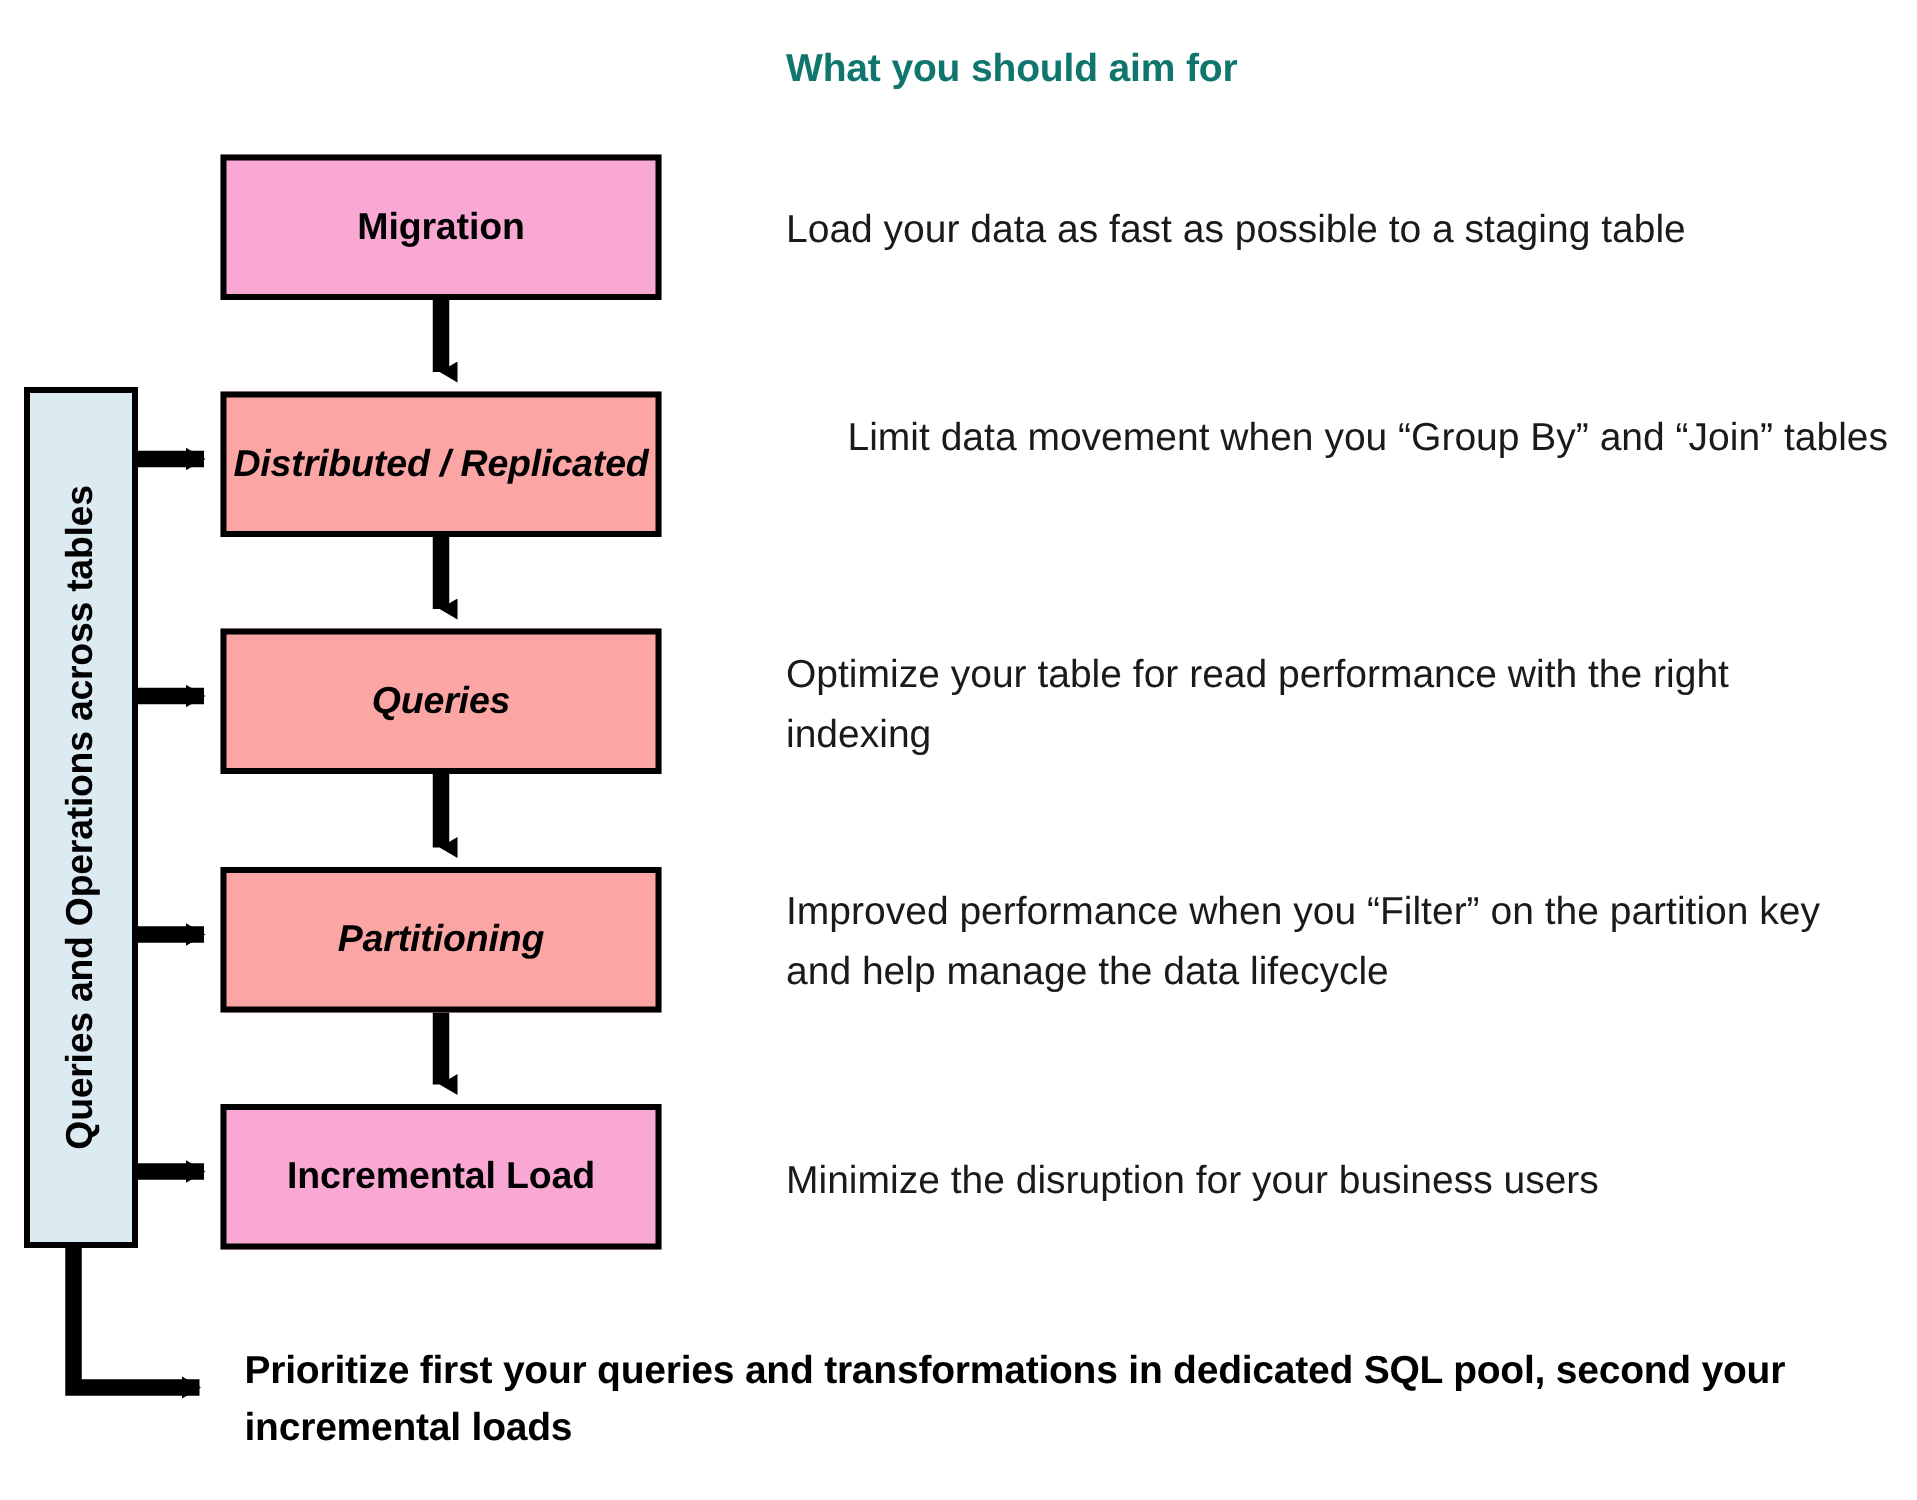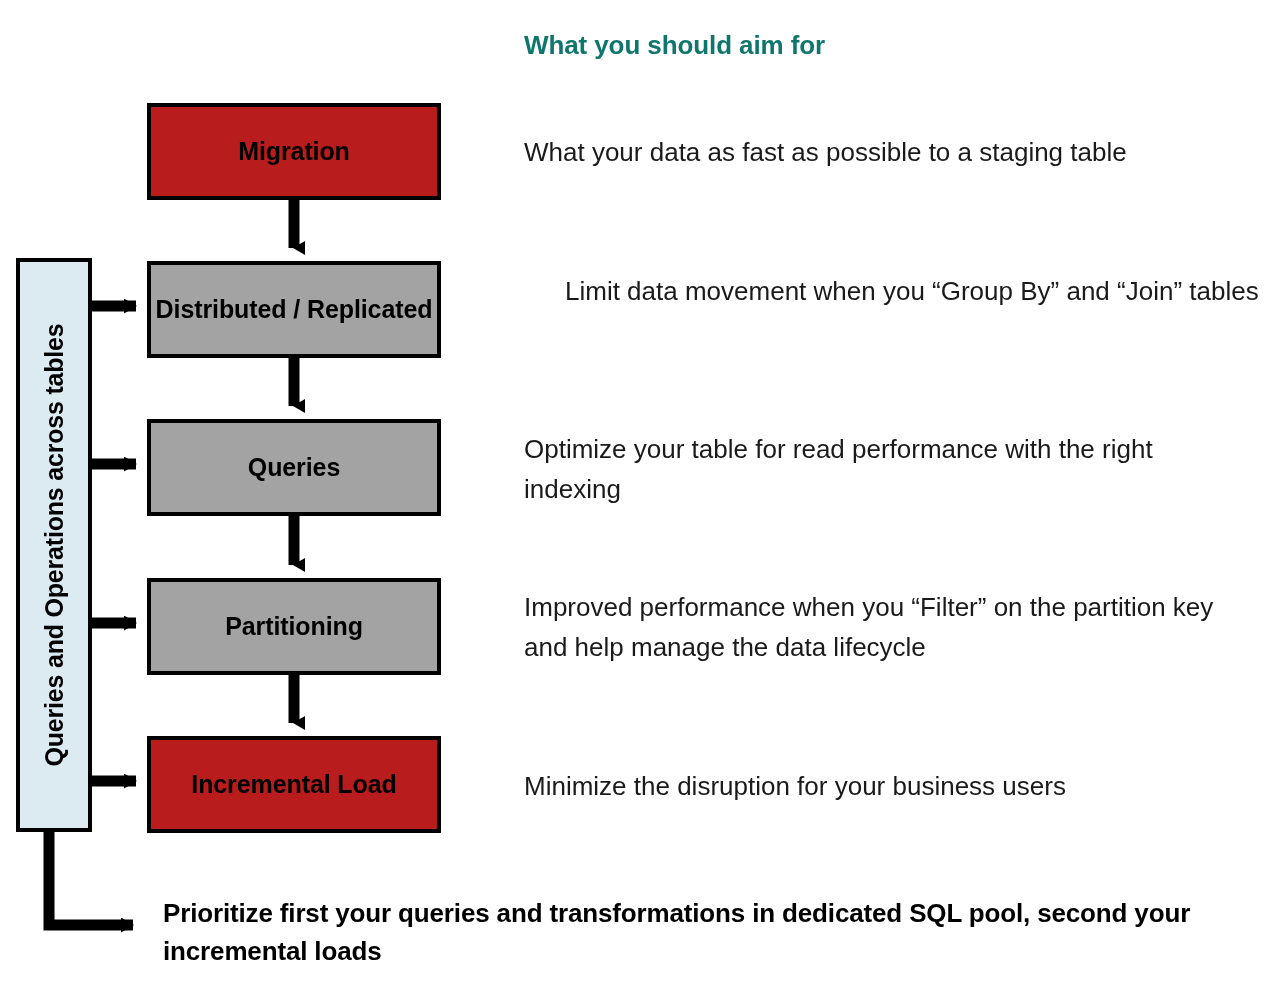--- a/index.html
+++ b/index.html
@@ -19,22 +19,22 @@
     box-sizing:border-box;
     border:4px solid #000000;
     display:flex;align-items:center;justify-content:center;
     text-align:center;
     font-weight:bold;
     font-size:25px;
     line-height:1.22;
     letter-spacing:-0.1px;
     z-index:3;
   }
-  .node.cream{background:#b91c1c;}
-  .node.green{background:#a3a3a3;}
+  .node.cream{background:#f9a8d4;}
+  .node.green{background:#fca5a5;font-style:italic;}
 
   #node-migration   {left:147px;top:103px;width:294px;height:97px;}
   #node-distributed {left:147px;top:261px;width:294px;height:97px;}
   #node-indexing    {left:147px;top:419px;width:294px;height:97px;}
   #node-partitioning{left:147px;top:578px;width:294px;height:97px;text-align:center;}
   #node-incremental {left:147px;top:736px;width:294px;height:97px;}
 
   
   #side-bar{
     position:absolute;left:16px;top:258px;width:76px;height:574px;
@@ -150,21 +150,21 @@
   </div>
 
   <div class="node green" id="node-partitioning">
     <span>Partitioning</span>
   </div>
 
   <div class="node cream" id="node-incremental">
     <span>Incremental Load</span>
   </div>
 
-  <div class="desc" id="desc-migration">What your data as fast as possible to a staging table</div>
+  <div class="desc" id="desc-migration">Load your data as fast as possible to a staging table</div>
   <div class="desc" id="desc-distributed">Limit data movement when you “Group By” and “Join” tables</div>
   <div class="desc" id="desc-indexing">Optimize your table for read performance with the right indexing</div>
   <div class="desc" id="desc-partitioning">Improved performance when you “Filter” on the partition key and help manage the data lifecycle</div>
   <div class="desc" id="desc-incremental">Minimize the disruption for your business users</div>
 
   <div id="takeaway">Prioritize first your queries and transformations in dedicated SQL pool, second your incremental loads</div>
 
 </div>
 
 </body></html>

